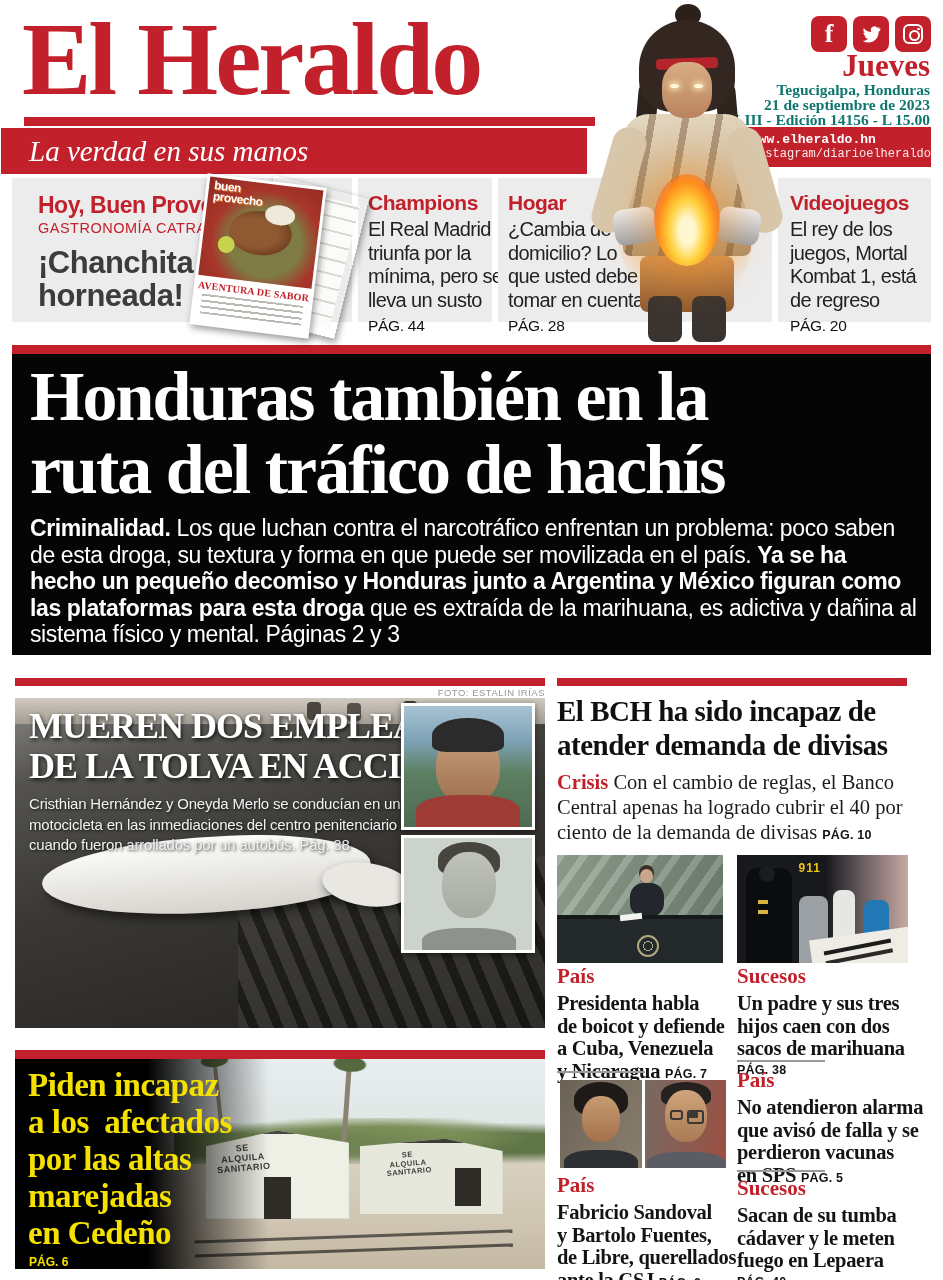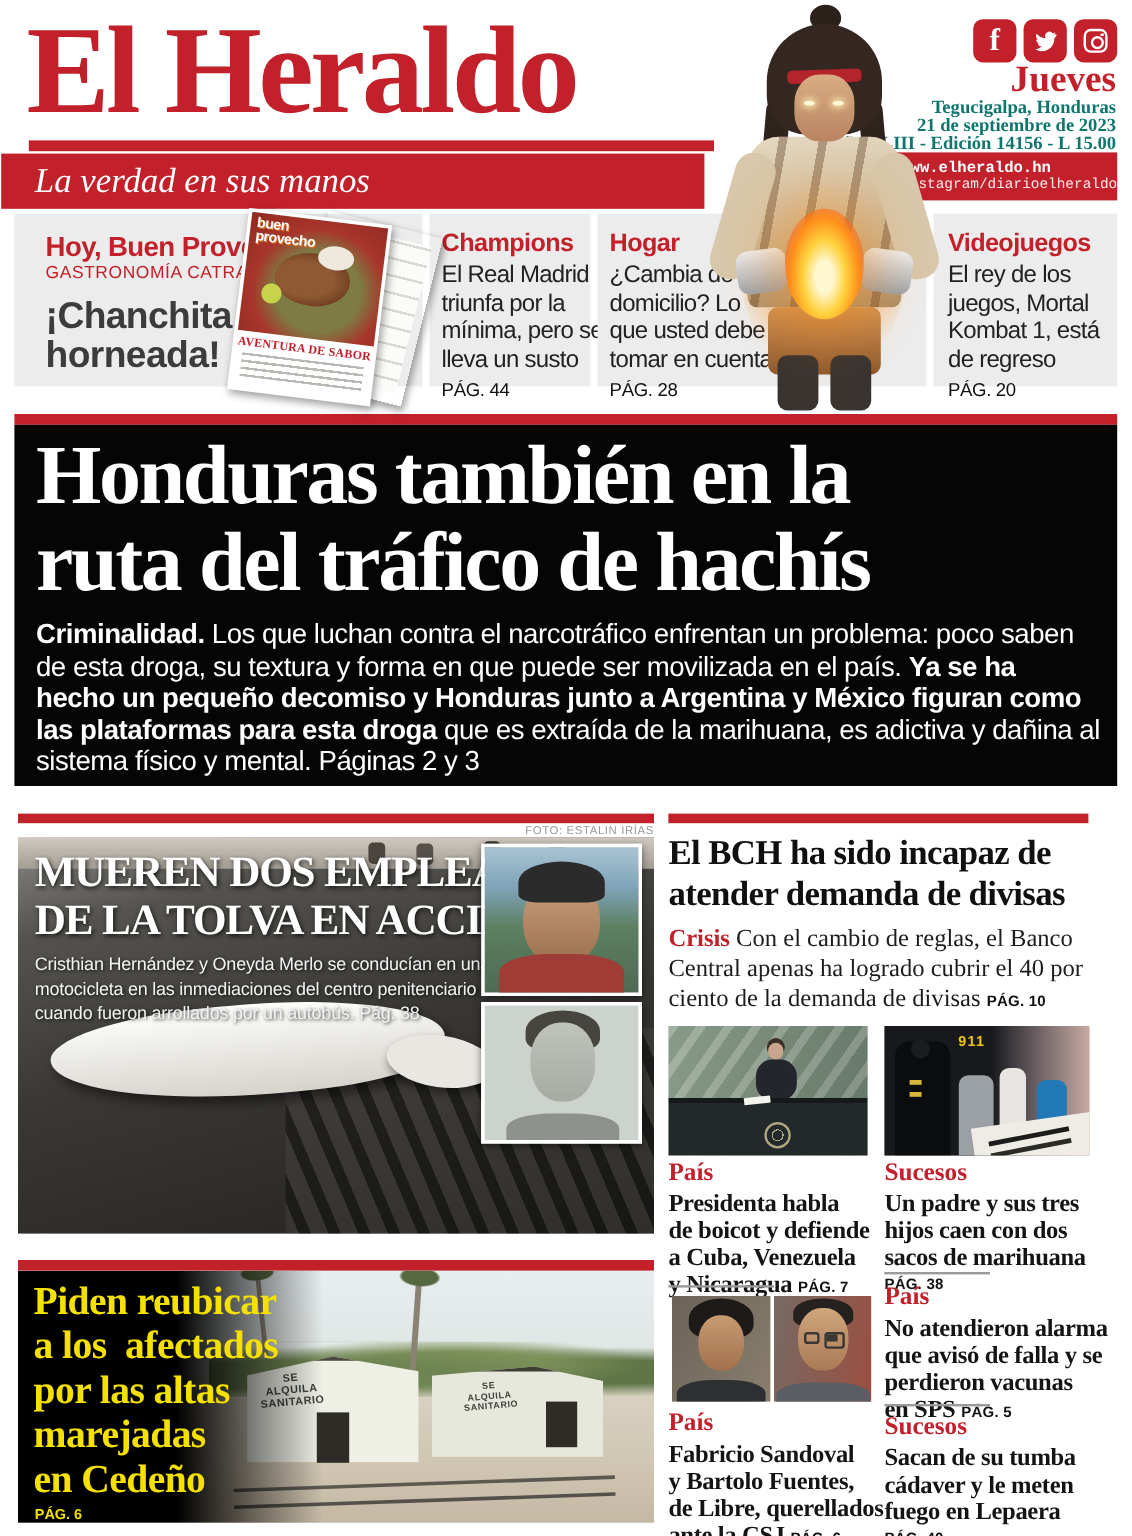--- a/index.html
+++ b/index.html
@@ -505,21 +505,21 @@
       <div class="ced-palm2"></div>
       <div class="ced-b1"></div>
       <div class="ced-b2"></div>
       <div class="ced-door" style="left:47%; top:56%; width:5%; height:20%;"></div>
       <div class="ced-door" style="left:83%; top:52%; width:5%; height:18%;"></div>
       <div class="graffiti" style="left:37.5%; top:40%;">SE ALQUILA SANITARIO</div>
       <div class="graffiti graffiti2" style="left:70%; top:44%;">SE ALQUILA SANITARIO</div>
       <div class="ced-fence"></div>
     </div>
     <div class="ced-shade"></div>
-    <div class="ced-head">Piden reubicar
+    <div class="ced-head">Piden incapaz
 a los  afectados
 por las altas
 marejadas
 en Cedeño</div>
     <div class="ced-page">PÁG. 6</div>
   </div>
 
 </div>
 
 </body></html>

